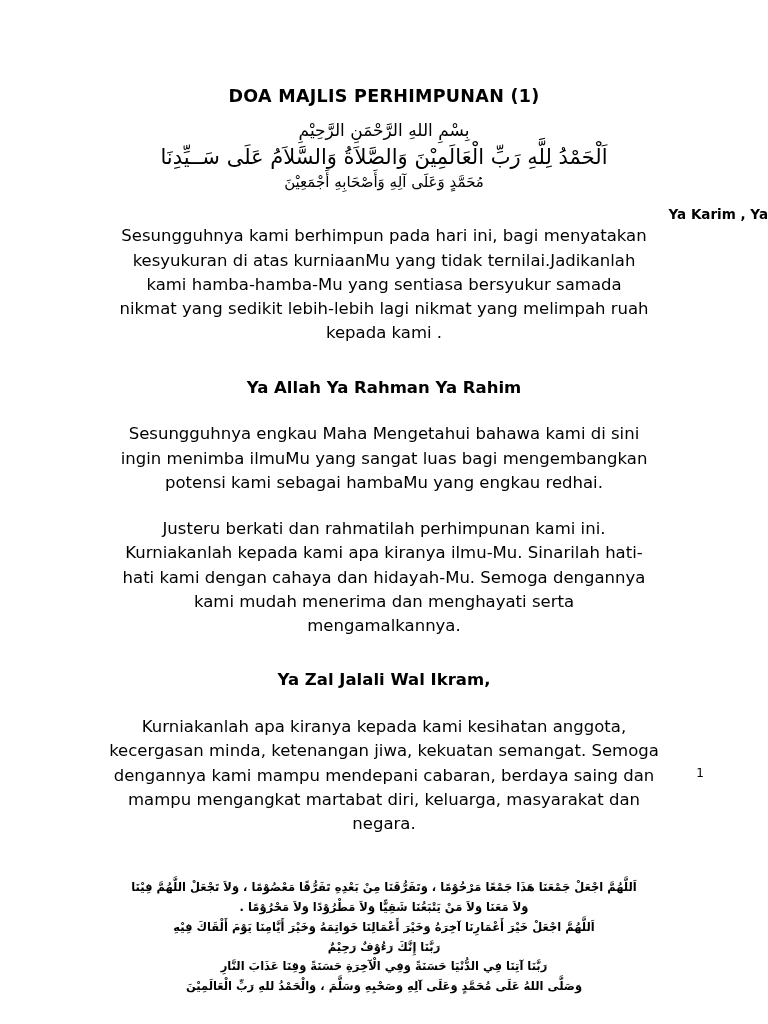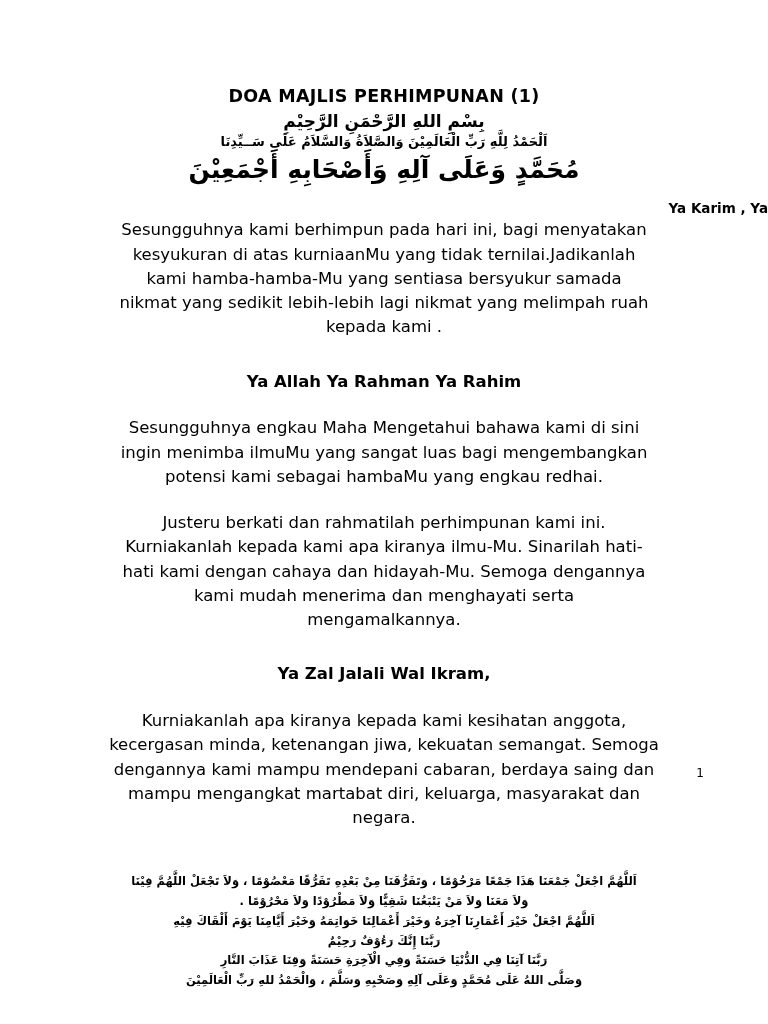--- a/index.html
+++ b/index.html
@@ -30,45 +30,45 @@
     font-weight: bold;
     font-size: 17.5px;
     letter-spacing: 0.3px;
     margin: 0;
     padding-top: 86px;
     line-height: 1.2;
   }
 
   
   .arabic-open {
-    margin-top: 3px;
+    margin-top: 12px;
     padding: 0 118px 0 118px;
     direction: rtl;
     text-align: center;
     font-family: "DejaVu Sans", "DejaVu Serif", serif;
-    font-weight: bold;
+    font-weight: normal;
     font-size: 20px;
     line-height: 1.55;
     color: #000;
   }
   .arabic-open .ln1 {
     font-size: 17px;
     display: block;
     line-height: 1.35;
   }
   .arabic-open .ln2 {
     display: block;
-    font-size: 13px;
+    font-size: 21px;
     line-height: 1.45;
     white-space: nowrap;
     letter-spacing: -0.2px;
   }
   .arabic-open .ln3 {
     display: block;
-    font-size: 25px;
+    font-size: 15px;
     line-height: 1.45;
   }
 
   
   .mly-head {
     text-align: right;
     font-weight: bold;
     font-size: 13.5px;
     line-height: 1.5;
     margin: 0;

